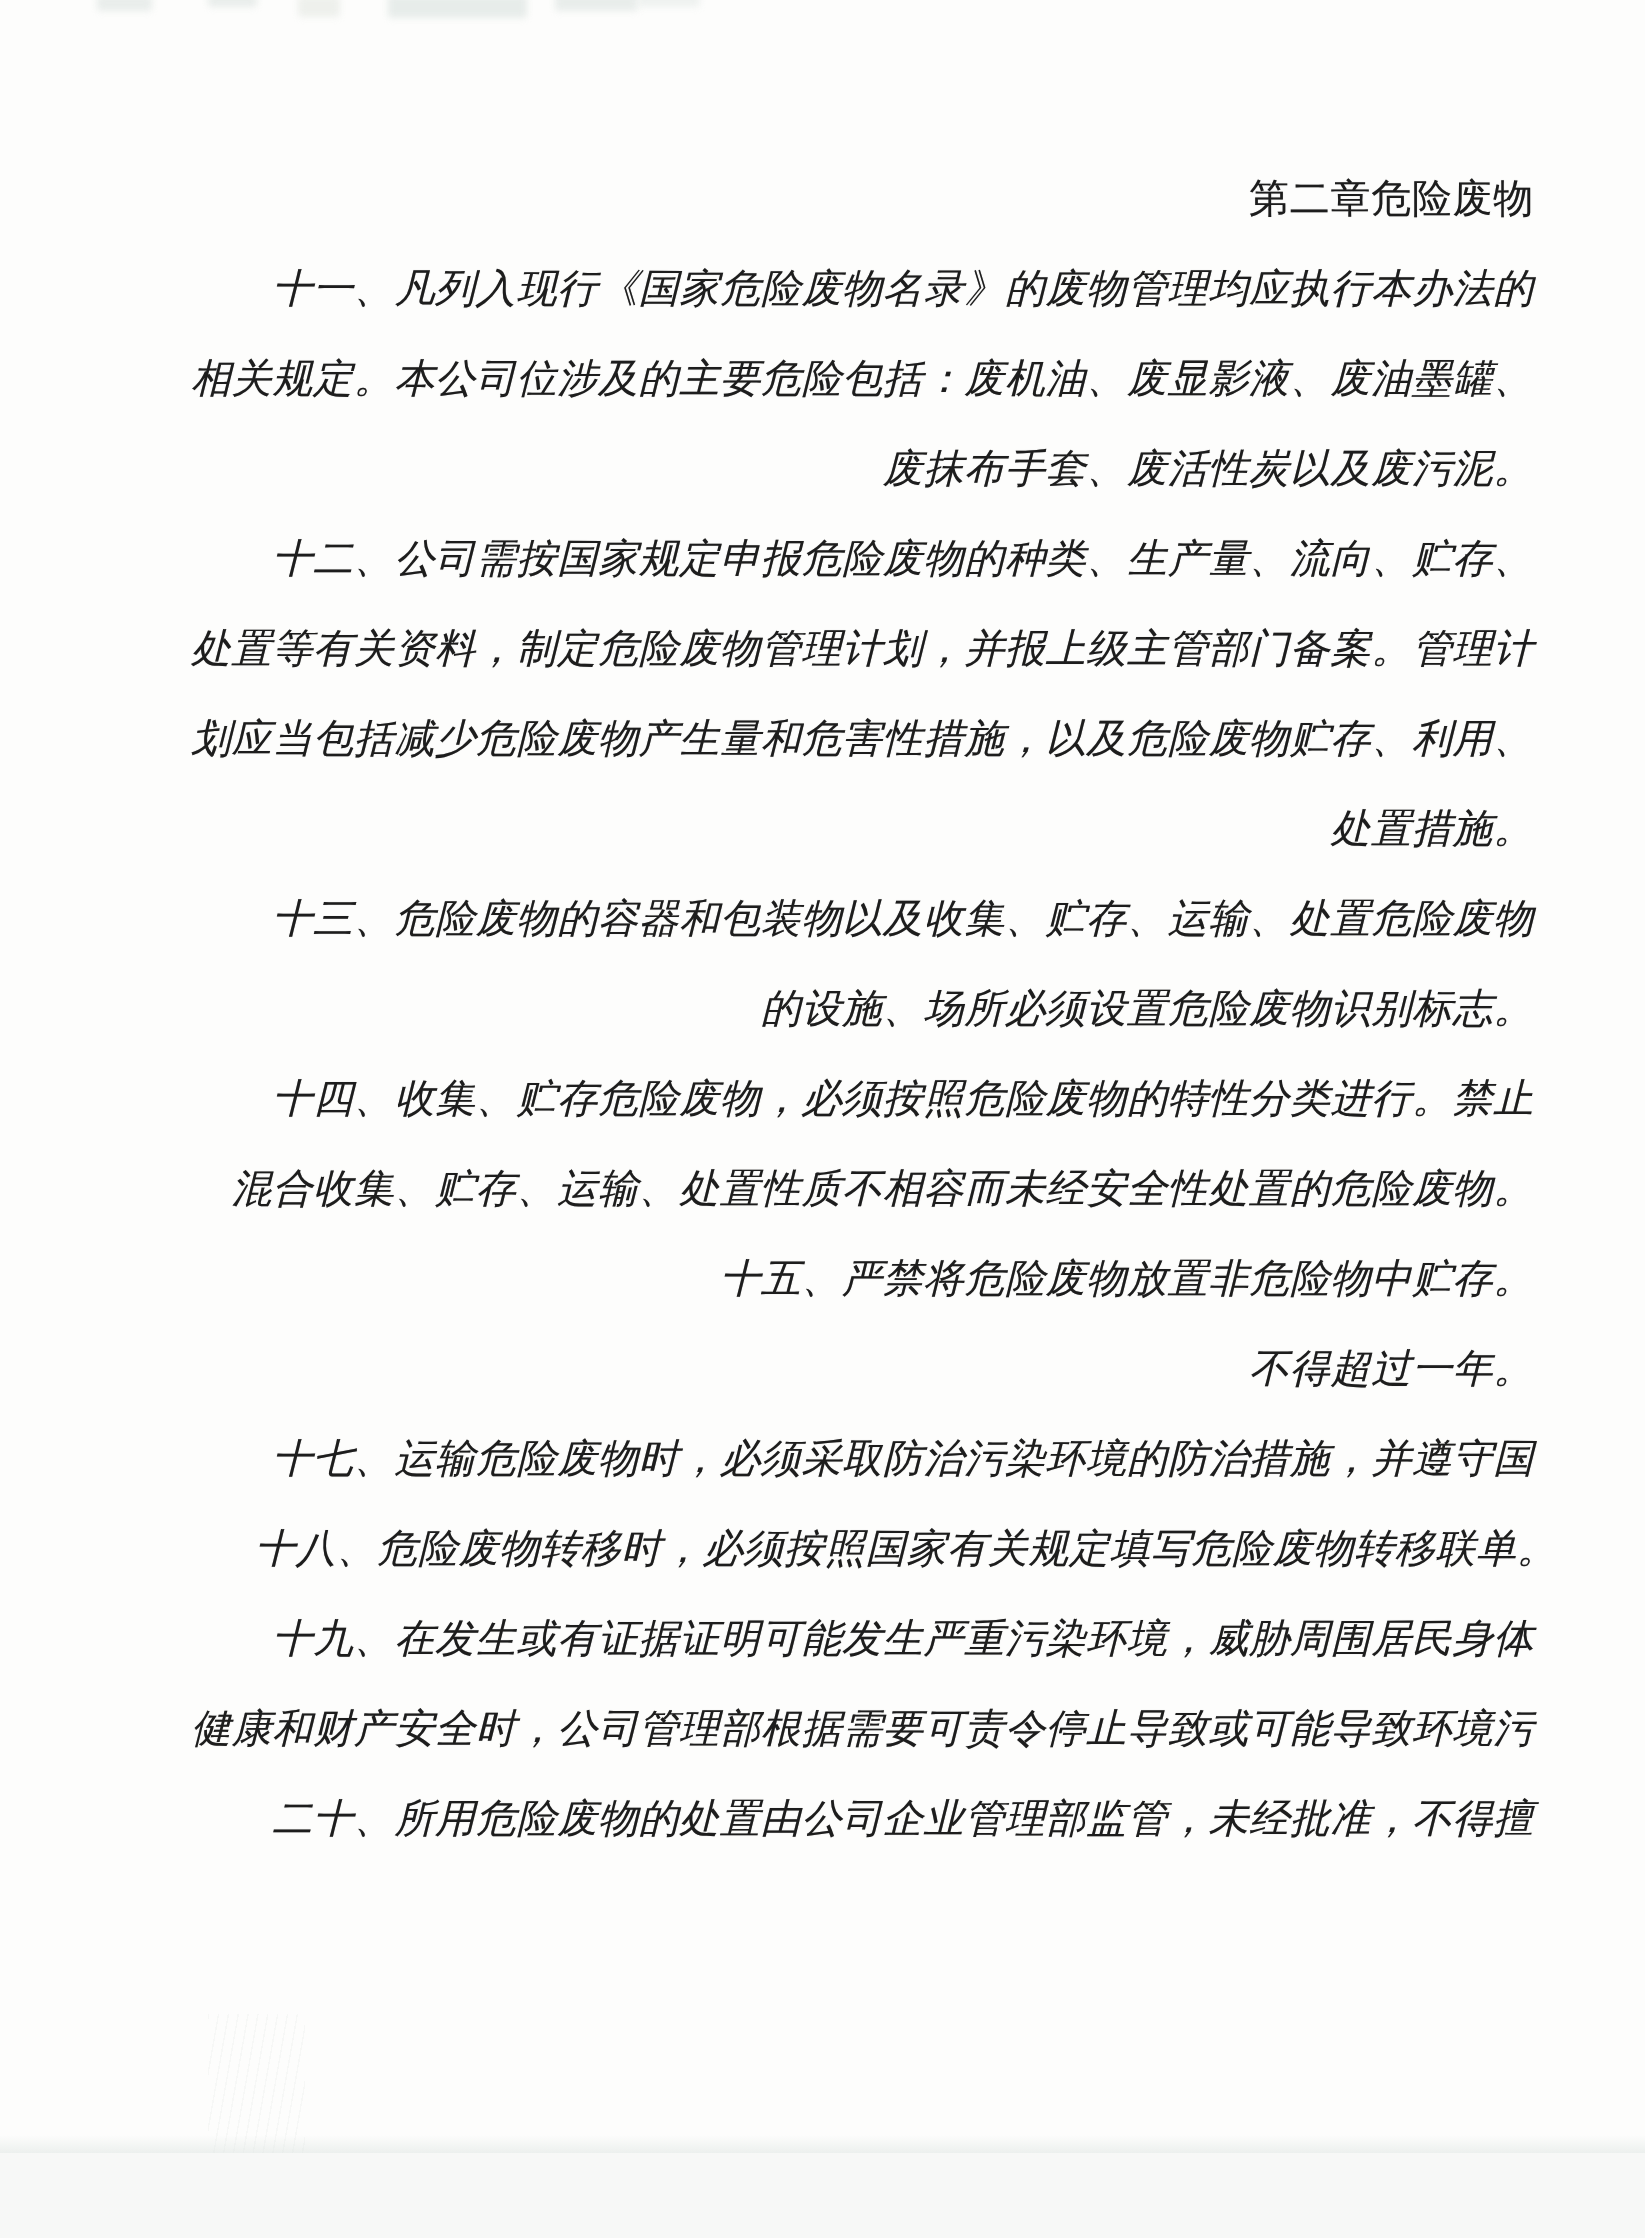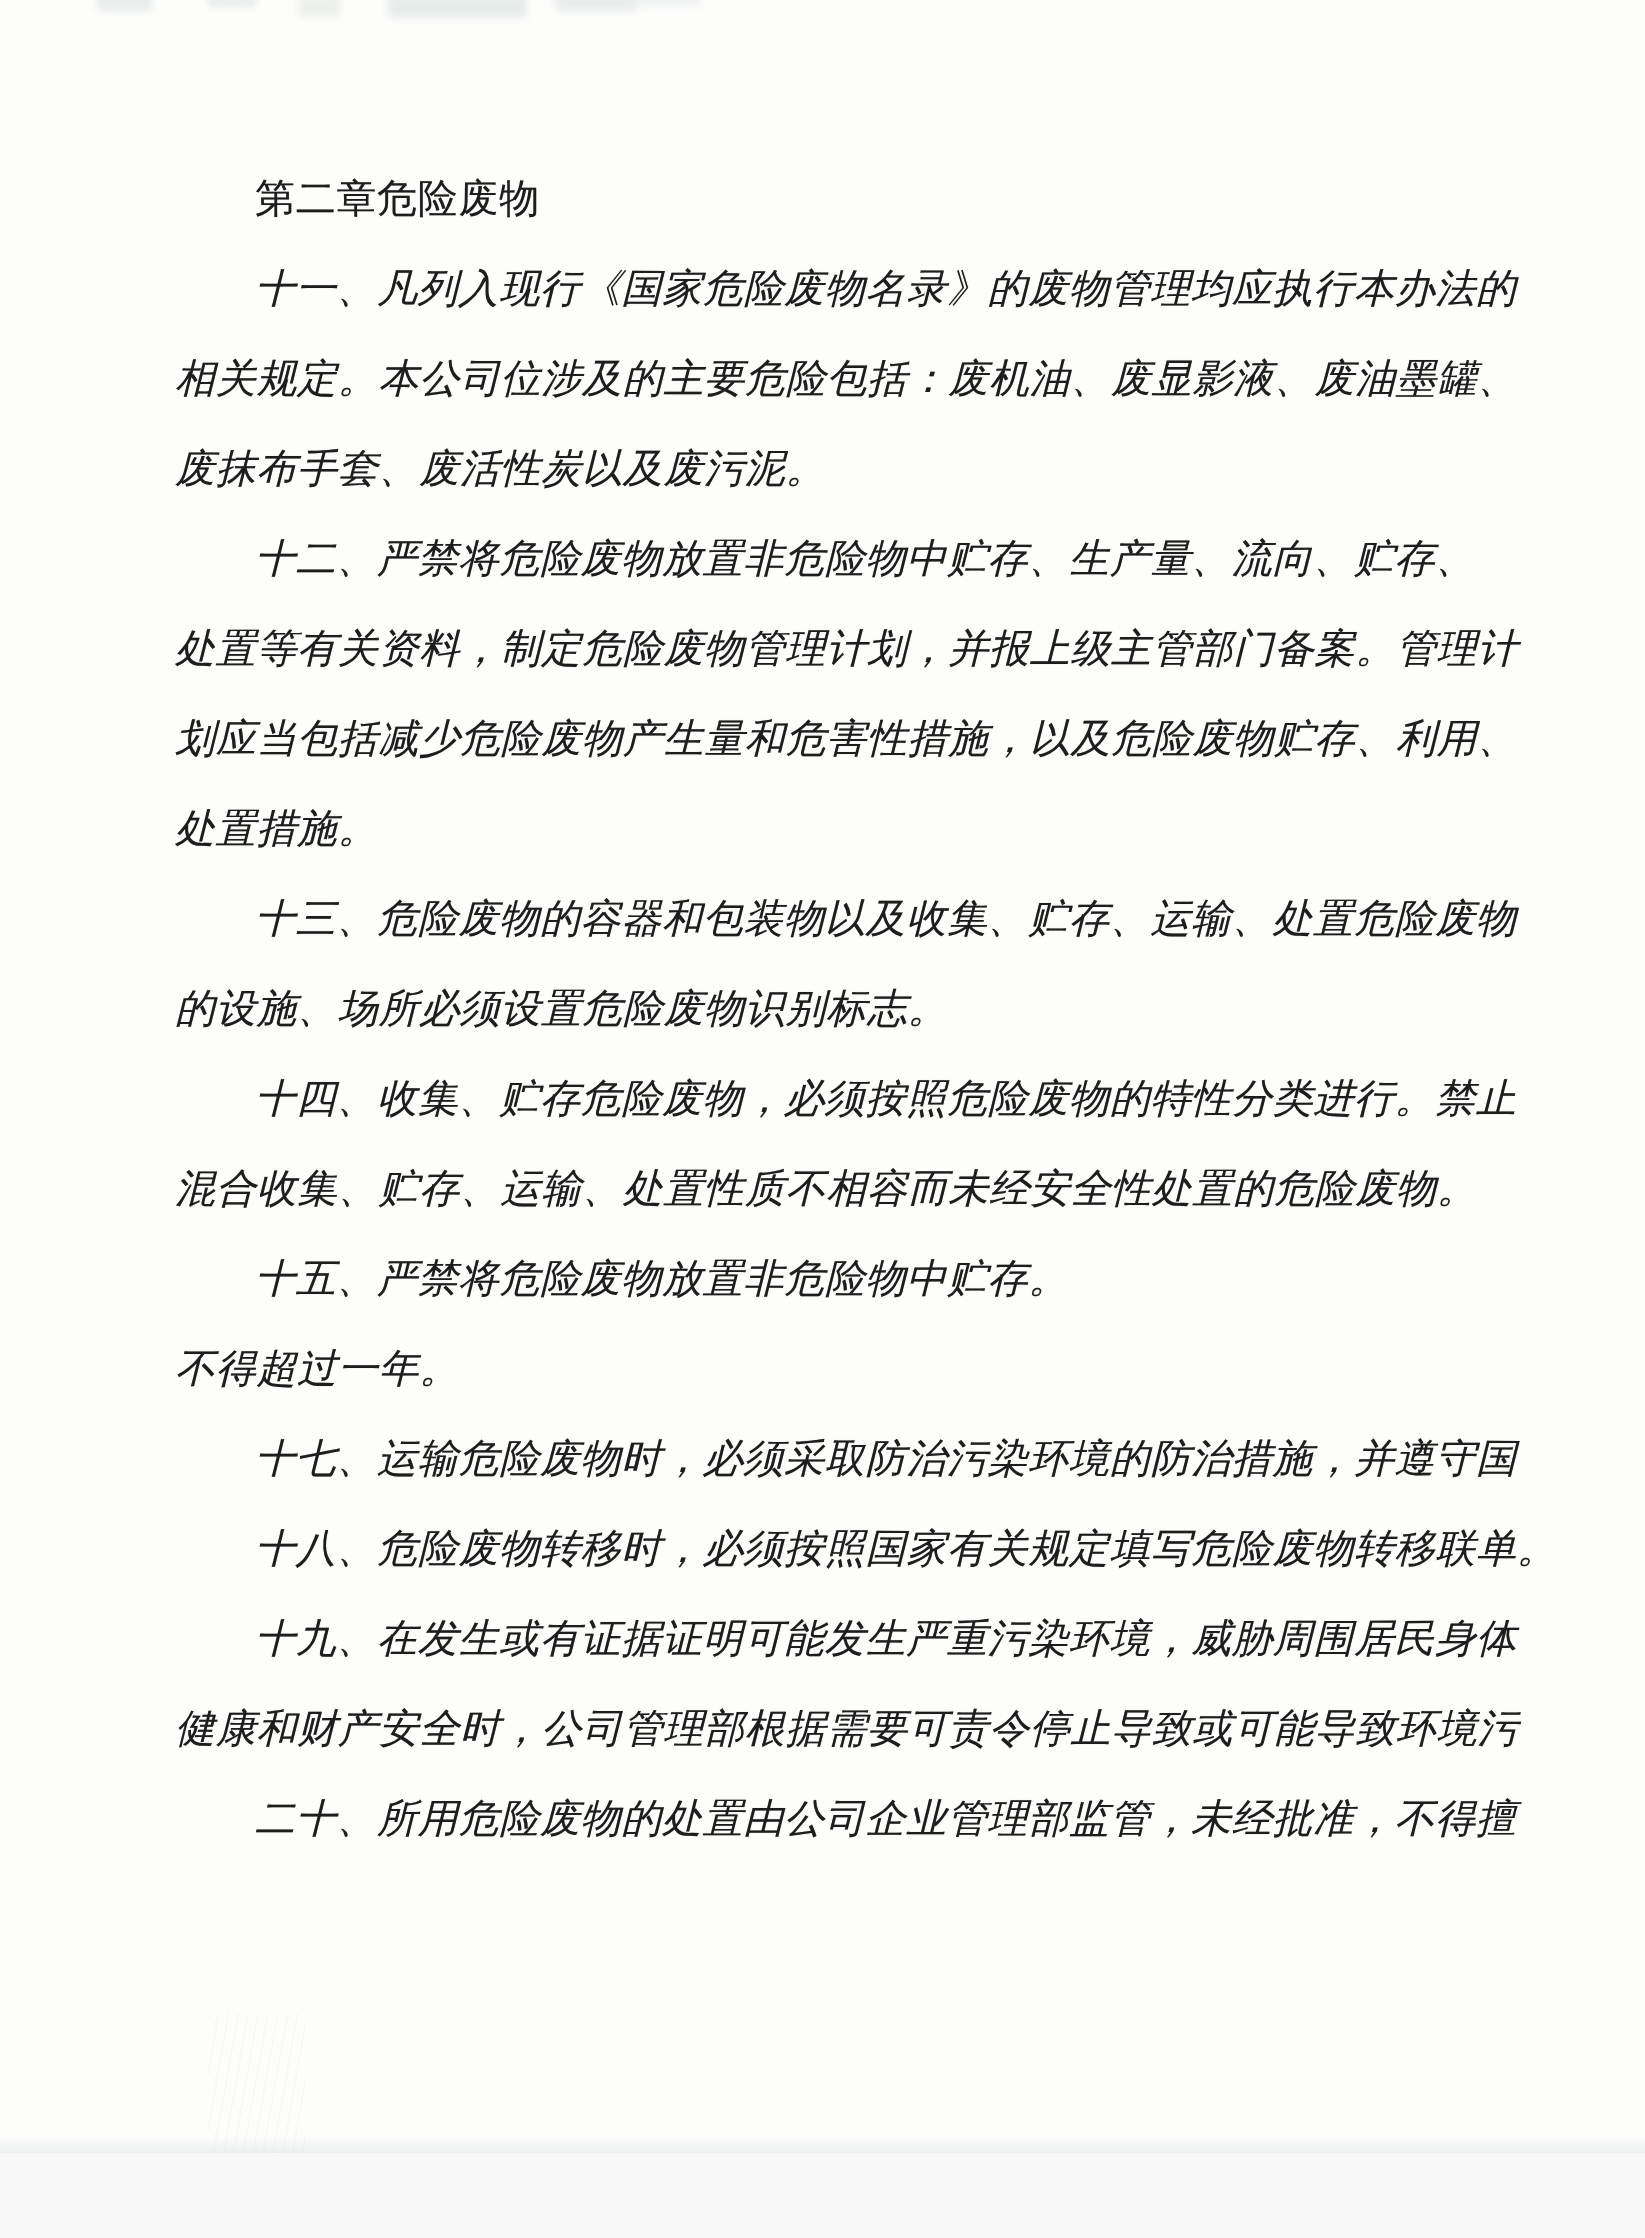--- a/index.html
+++ b/index.html
@@ -7,20 +7,21 @@
     width: 1645px; height: 2239px;
     background: #f7f8f7;
     font-family: "Liberation Serif", "DejaVu Serif", serif;
   }
   .page {
     position: relative;
     width: 1645px; height: 2153px;
     background: #fdfdfc;
     overflow: hidden;
     color: #1d1d1d;
+    text-align: right;
   }
   .text-block {
     position: absolute;
     left: 175px; top: 154px;
     width: 1359px;
   }
   .line {
     margin: 0; padding: 0;
     font-size: 40px;
     line-height: 90px;
@@ -78,21 +79,21 @@
 
     <h2 class="line indent title">第二章危险废物</h2>
 
     <section>
       <p class="line indent">十一、凡列入现行《国家危险废物名录》的废物管理均应执行本办法的</p>
       <p class="line">相关规定。本公司位涉及的主要危险包括：废机油、废显影液、废油墨罐、</p>
       <p class="line">废抹布手套、废活性炭以及废污泥。</p>
     </section>
 
     <section>
-      <p class="line indent">十二、严禁将危险废物放置非危险物中贮存、生产量、流向、贮存、</p>
+      <p class="line indent">十二、公司需按国家规定申报危险废物的种类、生产量、流向、贮存、</p>
       <p class="line">处置等有关资料，制定危险废物管理计划，并报上级主管部门备案。管理计</p>
       <p class="line">划应当包括减少危险废物产生量和危害性措施，以及危险废物贮存、利用、</p>
       <p class="line">处置措施。</p>
     </section>
 
     <section>
       <p class="line indent">十三、危险废物的容器和包装物以及收集、贮存、运输、处置危险废物</p>
       <p class="line">的设施、场所必须设置危险废物识别标志。</p>
     </section>
 

